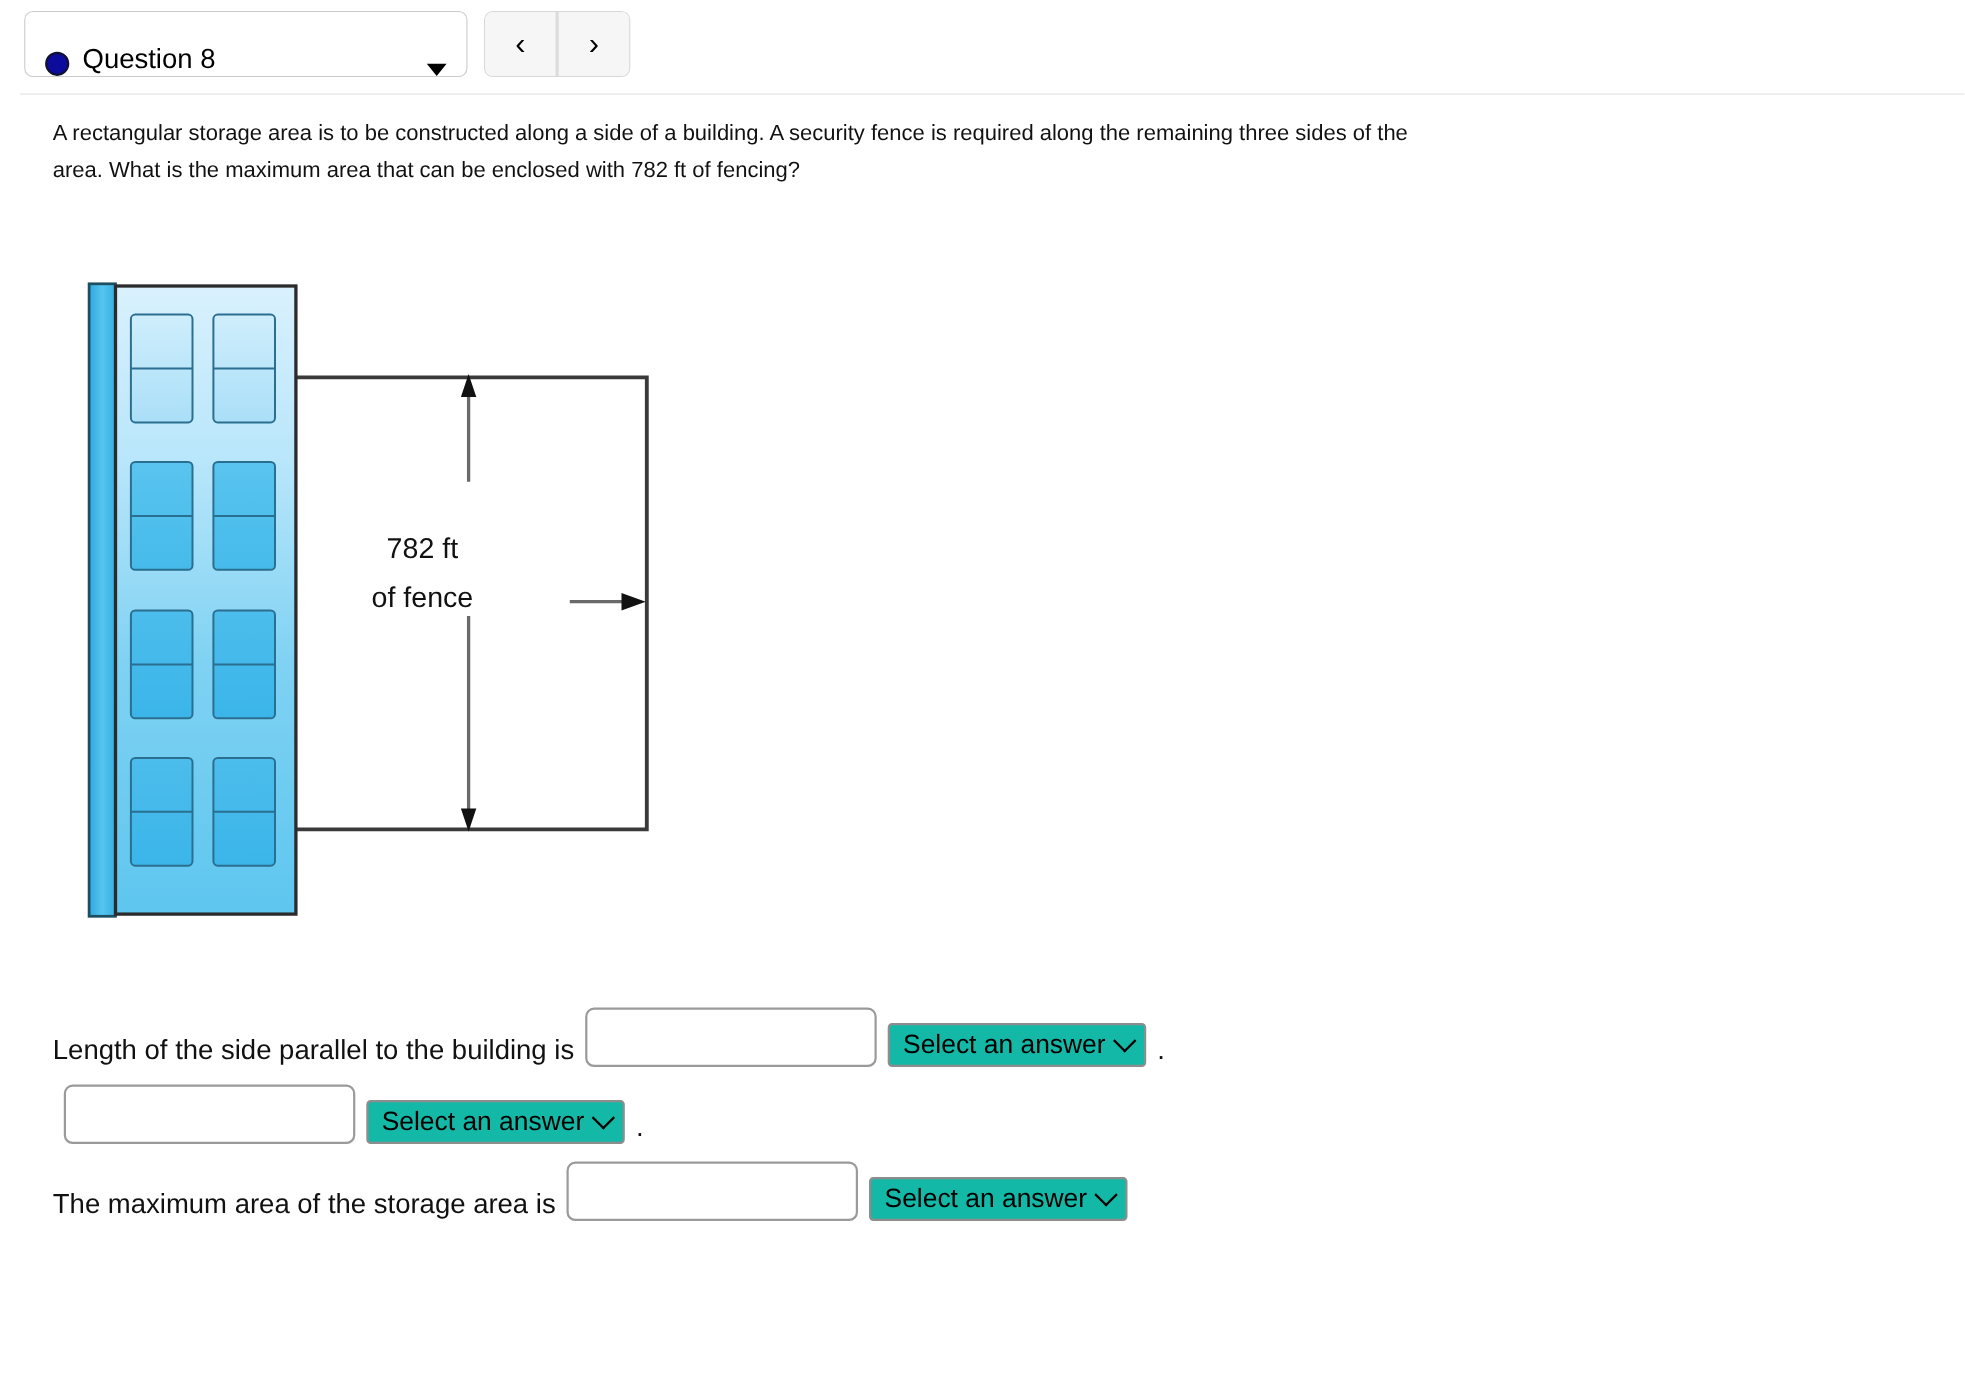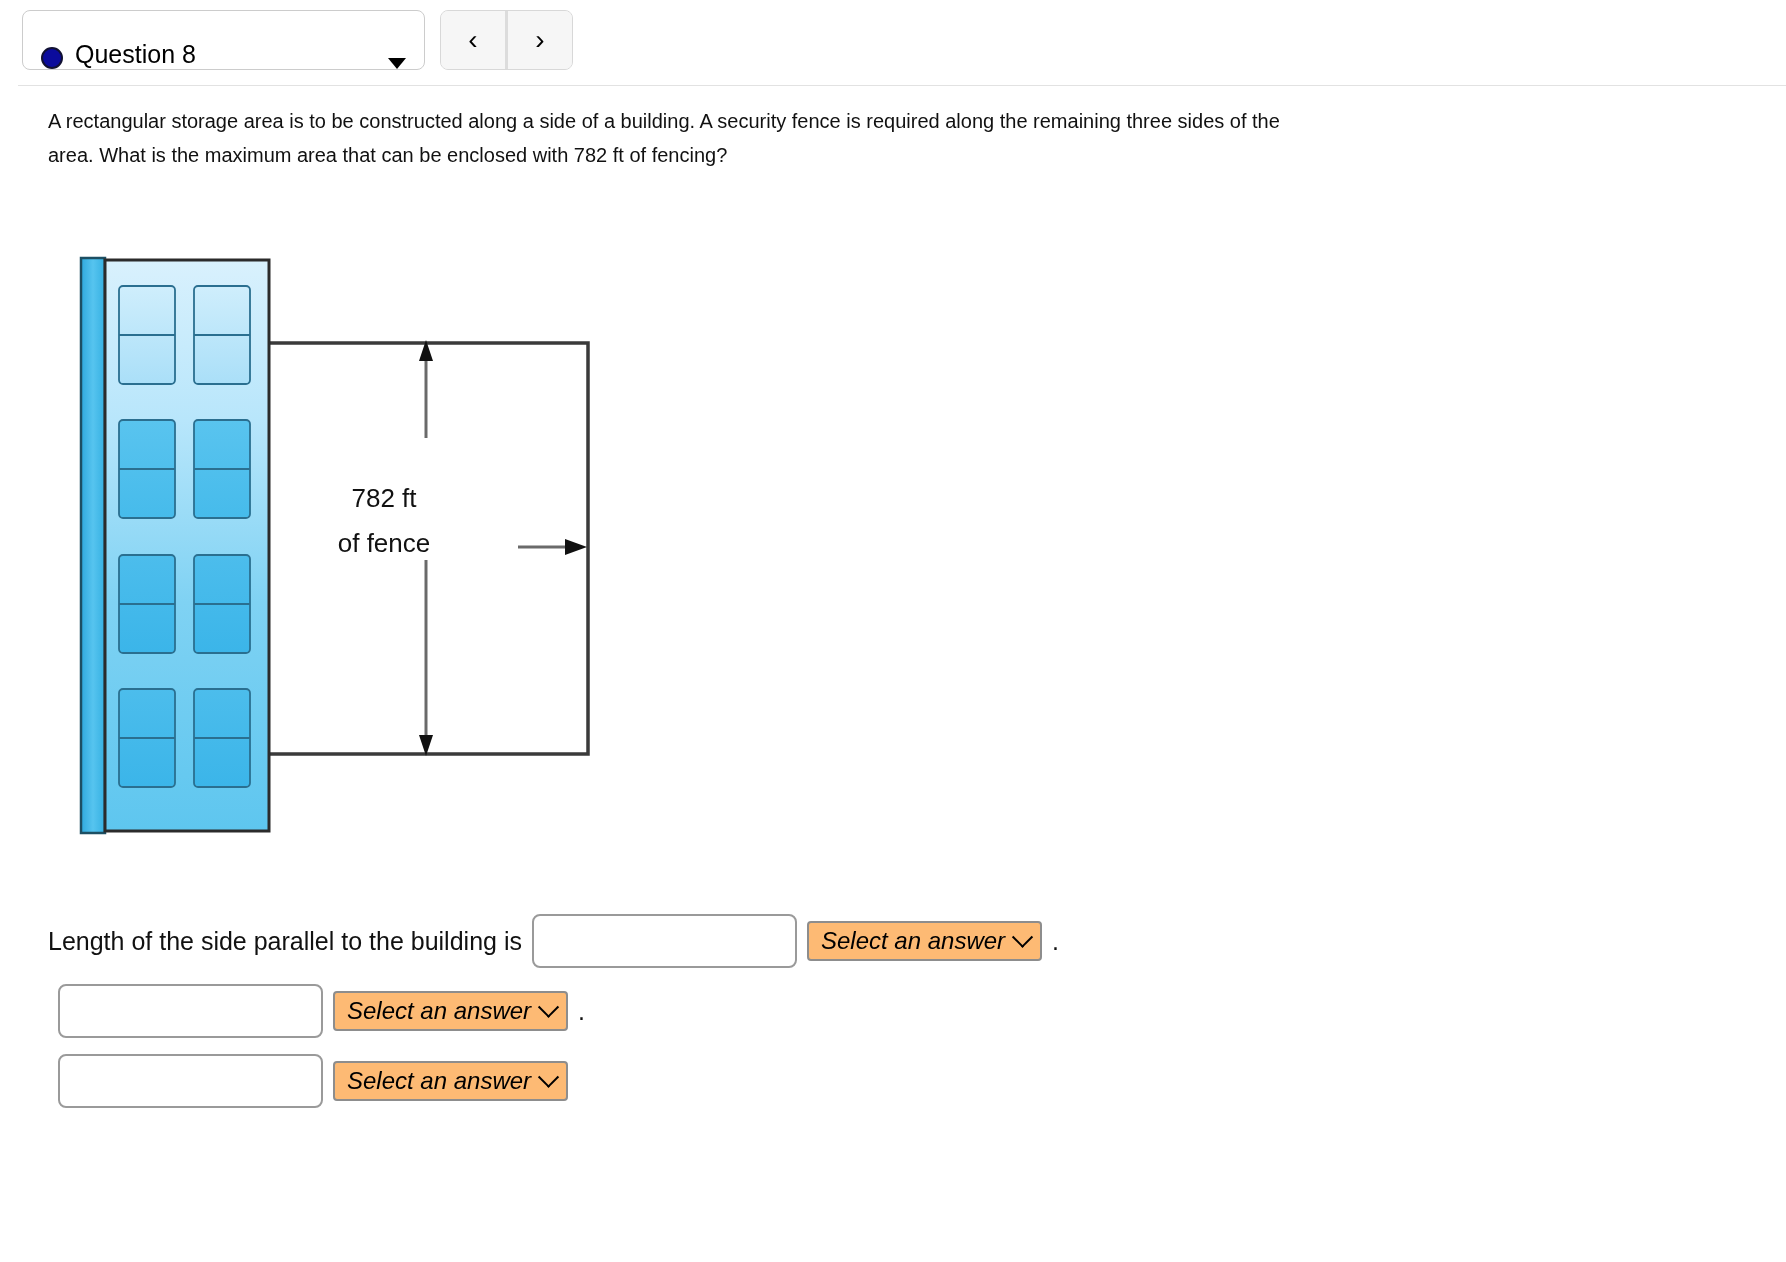--- a/index.html
+++ b/index.html
@@ -123,21 +123,21 @@
 
   
   .answers {
     position: absolute;
     left: 48px;
     top: 912px;
     width: 1200px;
   }
   .answer-row {
     display: flex;
-    align-items: center;
+    align-items: flex-end;
     margin-bottom: 12px;
     height: 58px;
   }
   .answer-label {
     font-size: 25px;
     color: #111111;
     white-space: nowrap;
   }
   .answer-input {
     margin-left: 10px;
@@ -150,28 +150,27 @@
     font-size: 22px;
     padding: 0 10px;
     font-family: "Liberation Sans", sans-serif;
     outline: none;
   }
   .answer-select {
     margin-left: 10px;
     height: 40px;
     border: 2px solid #8d8d8d;
     border-radius: 4px;
-    background: #fdba74;
+    background: #14b8a6;
     box-sizing: border-box;
     display: inline-flex;
     align-items: center;
     padding: 0 10px 0 12px;
     cursor: pointer;
     user-select: none;
-    font-style: italic;
   }
   .answer-select .sel-text {
     font-size: 24px;
     color: #000000;
     white-space: nowrap;
   }
   .chev-small {
     margin-left: 10px;
     width: 13px;
     height: 13px;
@@ -308,20 +307,21 @@
   <div class="answer-row">
     <input class="answer-input" type="text" value="" style="">
     <div class="answer-select">
       <span class="sel-text">Select an answer</span>
       <span class="chev-small"></span>
     </div>
     <span class="trailing-period">.</span>
   </div>
 
   <div class="answer-row">
+    <span class="answer-label">The maximum area of the storage area is</span>
     <input class="answer-input" type="text" value="" style="">
     <div class="answer-select">
       <span class="sel-text">Select an answer</span>
       <span class="chev-small"></span>
     </div>
     <span class="trailing-period"></span>
   </div>
 
 </div>
 

